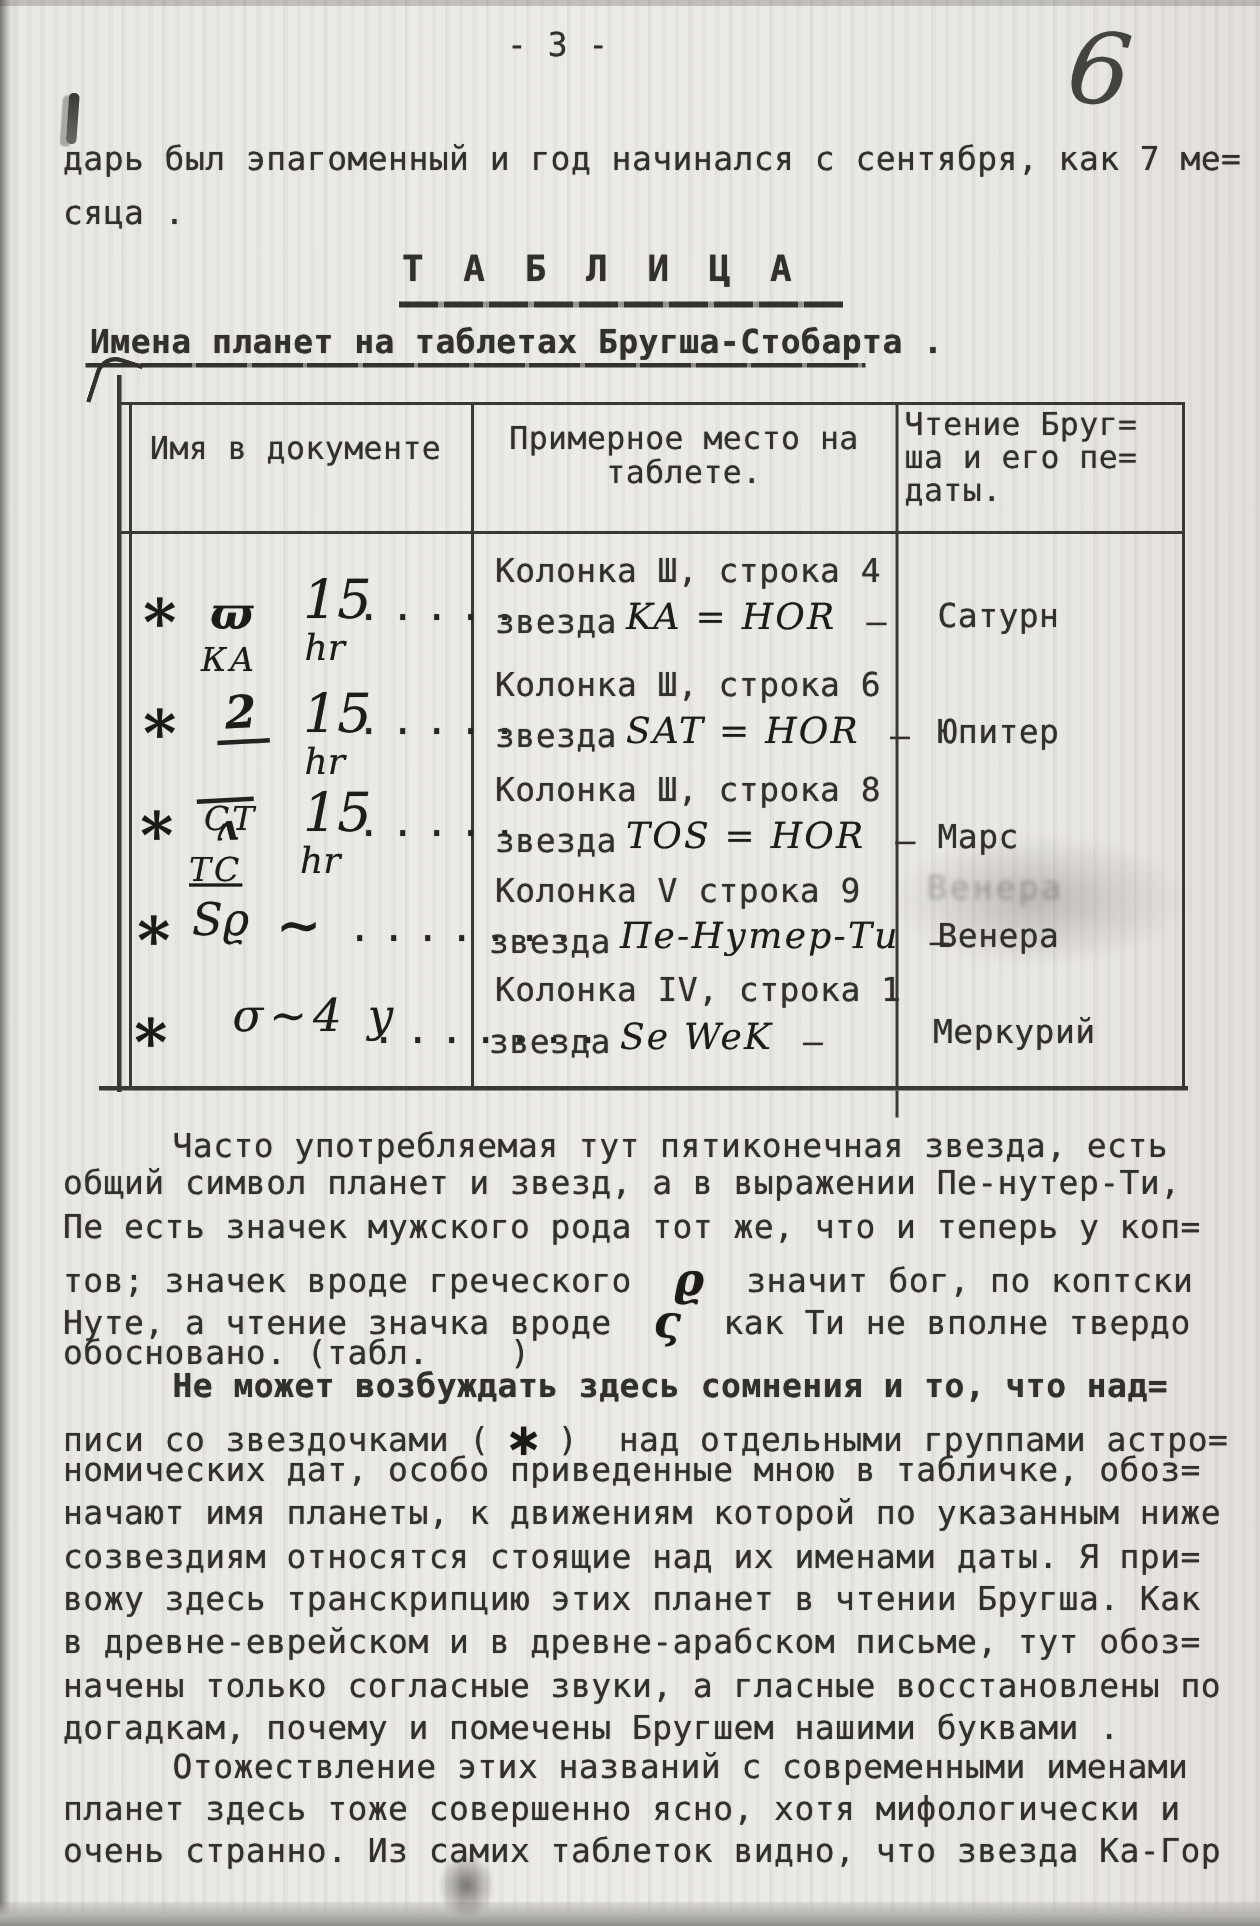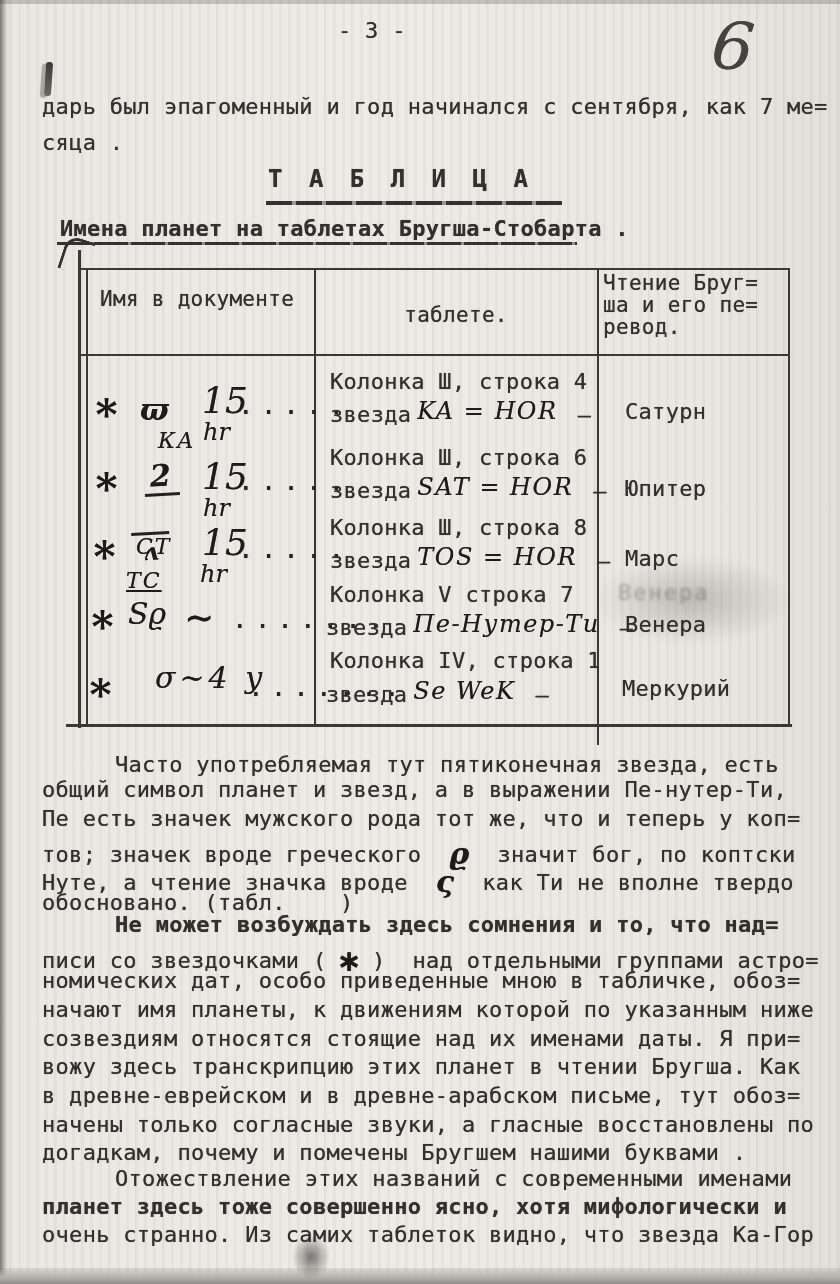--- a/index.html
+++ b/index.html
@@ -96,26 +96,26 @@
 <div class="line" style="left:66px;top:724px;width:726px;height:3px;"></div>
 <div class="line" style="left:78px;top:250px;width:3px;height:478px;"></div>
 <div class="line" style="left:86px;top:268px;width:2px;height:458px;"></div>
 <div class="line" style="left:788px;top:268px;width:2px;height:458px;"></div>
 <div class="line" style="left:314px;top:268px;width:2px;height:458px;"></div>
 <div class="line" style="left:597px;top:268px;width:2px;height:458px;"></div>
 <div class="line" style="left:597px;top:727px;width:2px;height:18px;"></div>
 <div class="line" style="left:78px;top:354px;width:712px;height:2px;"></div>
 
 <div class="t small" style="left:100px;top:287px;">Имя в документе</div>
-<div class="t small" style="left:316px;top:281px;width:280px;text-align:center;white-space:normal;line-height:23px;"><br><span>таблете.</span></div>
-<div class="t small" style="left:603px;top:272px;line-height:22px;"><span>Чтение Бруг=</span><br><span>ша и его пе=</span><br><span>ревод.</span></div>
+<div class="t small" style="left:316px;top:281px;width:280px;text-align:center;white-space:normal;line-height:23px;"><span>Примерное место на</span><br><span>таблете.</span></div>
+<div class="t small" style="left:603px;top:272px;line-height:22px;"><span>Чтение Бруг=</span><br><span>ша и его пе=</span><br><span>даты.</span></div>
 
 <div class="hw star" style="left:92px;top:386px;">∗</div>
 <div class="hw sign" style="left:140px;top:392px;">ϖ</div>
-<div class="hw sub" style="left:134px;top:428px;margin-left:24px;">КА</div>
+<div class="hw sub" style="left:134px;top:428px;">КА</div>
 <div class="hw num15" style="left:202px;top:380px;">15</div>
 <div class="t dots" style="left:238px;top:390px;">.....</div>
 <div class="hw" style="left:203px;top:418px;font-size:24px;">hr</div>
 <div class="t" style="left:330px;top:369px;">Колонка Ш, строка 4</div>
 <div class="t" style="left:330px;top:400px;"><span>звезда</span><span class="hand nm">KA = HOR</span><span class="dash">—</span></div>
 <div class="t" style="left:625px;top:399px;">Сатурн</div>
 
 <div class="hw star" style="left:92px;top:460px;">∗</div>
 <div class="hw sign sign-2" style="left:144px;top:458px;">2</div>
 <div class="hw sub" style="left:136px;top:498px;margin-top:36px;">СТ</div>
@@ -133,21 +133,21 @@
 <div class="t dots" style="left:238px;top:534px;">.....</div>
 <div class="hw" style="left:200px;top:560px;font-size:24px;">hr</div>
 <div class="t" style="left:330px;top:515px;">Колонка Ш, строка 8</div>
 <div class="t" style="left:330px;top:546px;"><span>звезда</span><span class="hand nm">TOS = HOR</span><span class="dash">—</span></div>
 <div class="t" style="left:625px;top:546px;">Марс</div>
 
 <div class="hw star" style="left:88px;top:598px;">∗</div>
 <div class="hw" style="left:128px;top:596px;font-size:30px;">Sϱ</div>
 <div class="hw tilde" style="left:184px;top:596px;">∼</div>
 <div class="t dots" style="left:232px;top:604px;">.......</div>
-<div class="t" style="left:330px;top:582px;">Колонка V строка 7</div>
+<div class="t" style="left:330px;top:582px;">Колонка V строка 9</div>
 <div class="t" style="left:326px;top:613px;"><span>звезда</span><span class="hand nm">Пе-Нутер-Ти</span><span class="dash">—</span></div>
 <div class="t ghost" style="left:618px;top:580px;letter-spacing:2px;">Венера</div>
 <div class="t" style="left:625px;top:612px;">Венера</div>
 
 <div class="hw star" style="left:86px;top:666px;">∗</div>
 <div class="hw" style="left:124px;top:660px;font-size:30px;letter-spacing:4px;margin-left:31px;">σ∼4 у</div>
 <div class="t dots" style="left:248px;top:672px;">.......</div>
 <div class="t" style="left:330px;top:648px;">Колонка IV, строка 1</div>
 <div class="t" style="left:326px;top:680px;"><span>звезда</span><span class="hand nm">Se WeK</span><span class="dash">—</span></div>
 <div class="t" style="left:622px;top:676px;">Меркурий</div>
@@ -163,14 +163,14 @@
 <div class="t" style="left:42px;top:940px;"><span>писи со звездочками (</span><span class="inline-star">∗</span><span>)  над отдельными группами астро=</span></div>
 <div class="t" style="left:42px;top:968px;">номических дат, особо приведенные мною в табличке, обоз=</div>
 <div class="t" style="left:42px;top:997px;">начают имя планеты, к движениям которой по указанным ниже</div>
 <div class="t" style="left:42px;top:1026px;">созвездиям относятся стоящие над их именами даты. Я при=</div>
 <div class="t" style="left:42px;top:1054px;">вожу здесь транскрипцию этих планет в чтении Бругша. Как</div>
 <div class="t" style="left:42px;top:1083px;">в древне-еврейском и в древне-арабском письме, тут обоз=</div>
 <div class="t" style="left:42px;top:1112px;">начены только согласные звуки, а гласные восстановлены по</div>
 <div class="t" style="left:42px;top:1140px;">догадкам, почему и помечены Бругшем нашими буквами .</div>
 
 <div class="t" style="left:115px;top:1166px;">Отожествление этих названий с современными именами</div>
-<div class="t" style="left:42px;top:1194px;font-weight:bold;">планет здесь тоже совершенно ясно, хотя мифологически и</div>
+<div class="t" style="left:42px;top:1194px;">планет здесь тоже совершенно ясно, хотя мифологически и</div>
 <div class="t" style="left:42px;top:1222px;">очень странно. Из самих таблеток видно, что звезда Ка-Гор</div>
 
 </body></html>

